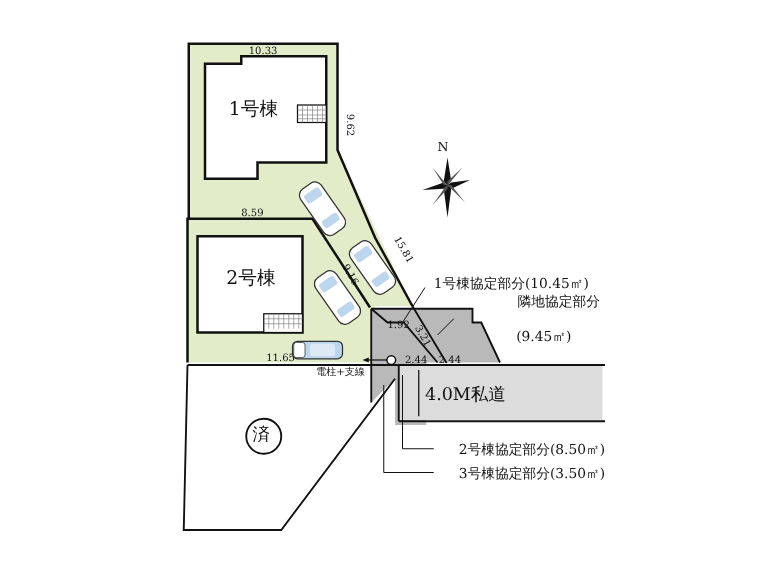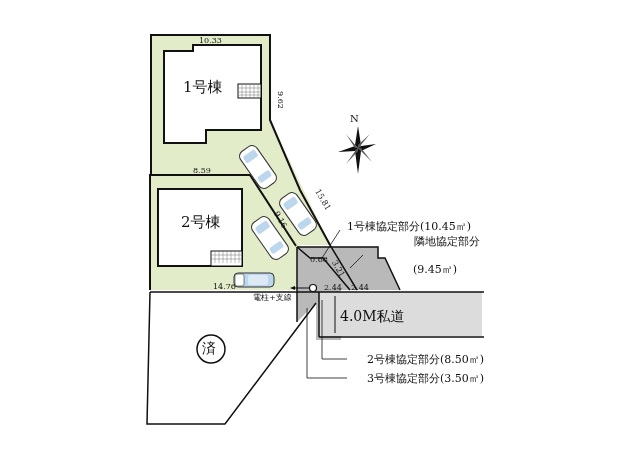--- a/index.html
+++ b/index.html
@@ -115,22 +115,22 @@
 <div class="lbl bldg" style="left:183px;top:80px;">1号棟</div>
 <div class="lbl bldg" style="left:181px;top:215px;">2号棟</div>
 <div class="lbl" style="left:202px;top:341px;font-size:14px;">済</div>
 <div class="lbl" style="left:350px;top:114px;font-size:10px;">N</div>
 
 <div class="lbl dim" style="left:199px;top:37px;text-decoration:underline;">10.33</div>
 <div class="lbl dim" style="left:271px;top:96px;transform:rotate(90deg);">9.62</div>
 <div class="lbl dim" style="left:193px;top:167px;">8.59</div>
 <div class="lbl dim" style="left:311px;top:196px;transform:rotate(60deg);">15.81</div>
 <div class="lbl dim" style="left:271px;top:216px;transform:rotate(60deg);">9.16</div>
-<div class="lbl dim" style="left:213px;top:283px;">14.76</div>
-<div class="lbl dim" style="left:310px;top:256px;">0.68</div>
+<div class="lbl dim" style="left:213px;top:283px;">11.65</div>
+<div class="lbl dim" style="left:310px;top:256px;">1.92</div>
 <div class="lbl dim" style="left:329px;top:265px;transform:rotate(60deg);">3.21</div>
 <div class="lbl dim" style="left:324px;top:284px;">2.44</div>
 <div class="lbl dim" style="left:351px;top:284px;">2.44</div>
 
 <div class="lbl" style="left:253px;top:294px;font-size:8px;">電柱+支線</div>
 <div class="lbl note" style="left:335px;top:221px;">1号棟協定部分(10.45㎡)</div>
 <div class="lbl note" style="left:388px;top:236px;padding-left:14px;">隣地協定部分</div>
 <div class="lbl note" style="left:401px;top:264px;">(9.45㎡)</div>
 <div class="lbl road" style="left:340px;top:309px;">4.0M私道</div>
 <div class="lbl note" style="left:355px;top:354px;">2号棟協定部分(8.50㎡)</div>

